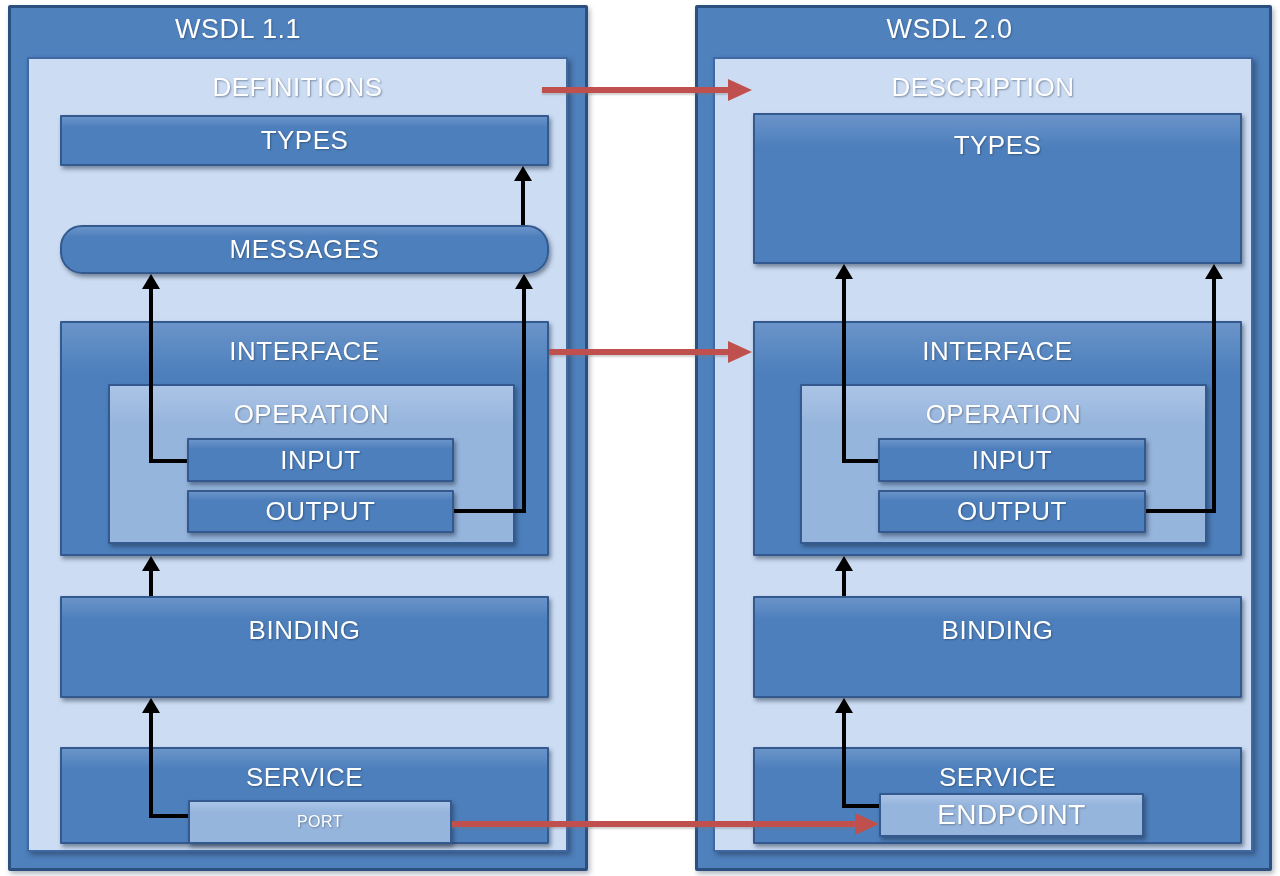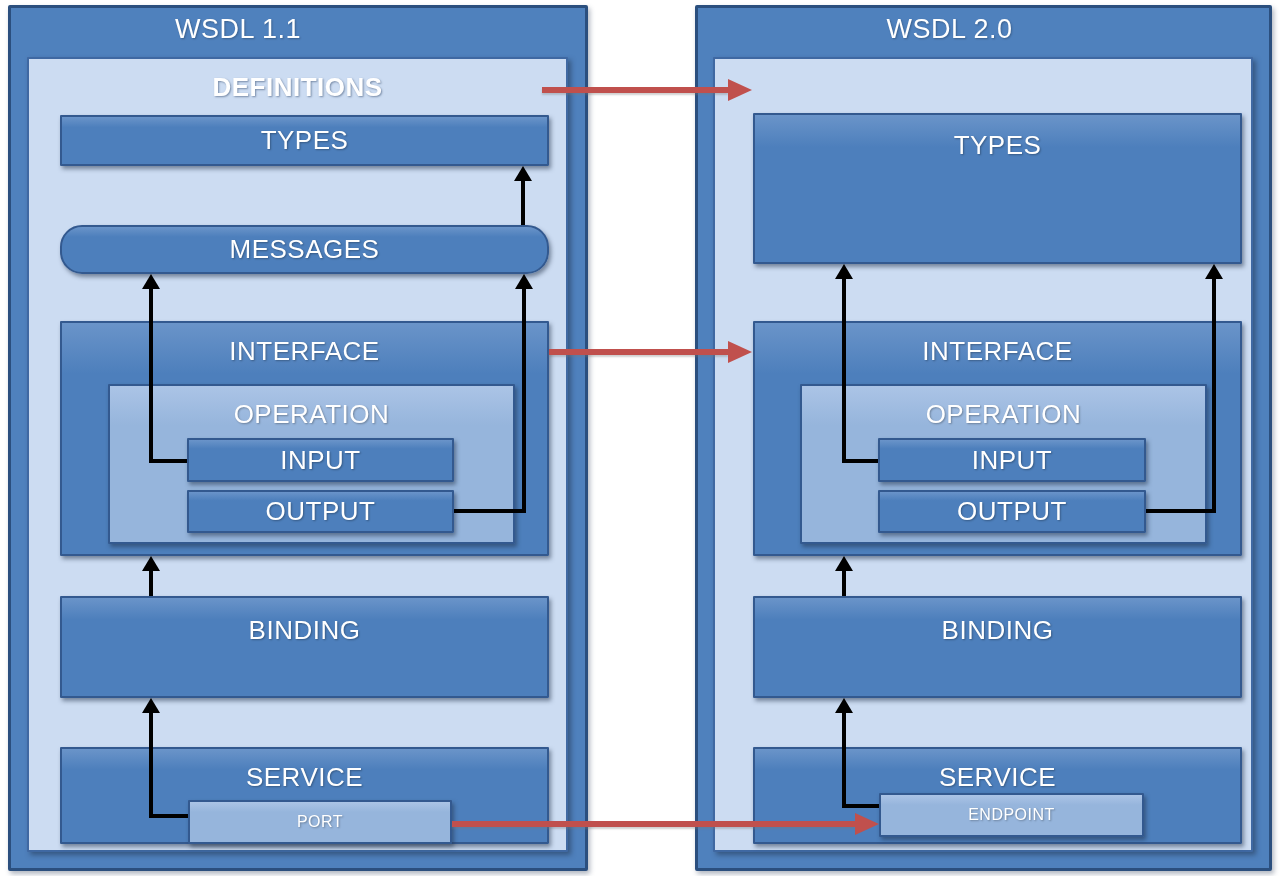--- a/index.html
+++ b/index.html
@@ -34,21 +34,20 @@
   .lightbox{
     position:absolute;background:var(--light-fill);
     border:2px solid var(--light-border);border-radius:1px;
     box-shadow:3px 3px 5px rgba(30,45,70,.5);
     box-sizing:border-box;
   }
   .container-label{
     position:absolute;text-align:center;color:var(--text);
     font-size:26px;letter-spacing:.5px;
     text-shadow:1px 1px 2px rgba(100,120,150,.8);
-    font-weight:bold;
   }
   .mbox{
     position:absolute;color:var(--text);
     background:linear-gradient(180deg,#6a94c9 0%,var(--mid-fill) 22%);
     border:2px solid var(--mid-border);border-radius:1px;
     box-shadow:2px 3px 4px rgba(30,45,70,.5);
     box-sizing:border-box;font-size:26px;letter-spacing:.5px;
     text-align:center;text-shadow:1px 1px 2px rgba(0,0,0,.3);
   }
   .sbox{
@@ -89,21 +88,21 @@
   #t20{left:661px;top:14px;width:577px;}
   #rdesc{left:713px;top:57px;width:540px;height:795px;}
   #rdesc-label{left:713px;top:72px;width:540px;}
   #r-types{left:753px;top:113px;width:489px;height:151px;padding-top:15px;}
   #r-interface{left:753px;top:321px;width:489px;height:235px;}
   #r-operation{left:800px;top:384px;width:407px;height:160px;}
   #r-input{left:878px;top:438px;width:268px;height:44px;}
   #r-output{left:878px;top:490px;width:268px;height:43px;}
   #r-binding{left:753px;top:596px;width:489px;height:102px;padding-top:17px;}
   #r-service{left:753px;top:747px;width:489px;height:97px;}
-  #r-endpoint{left:879px;top:793px;width:265px;height:44px;font-size:16px;}
+  #r-endpoint{left:879px;top:793px;width:265px;height:44px;font-size:28px;}
   
   #a1-h{left:514px;top:166px;}      #a1-v{left:521px;top:179px;width:4px;height:46px;}
   #a2-h{left:142px;top:274px;}      #a2-v{left:149px;top:287px;width:4px;height:176px;}
   #a2-e{left:149px;top:459px;width:38px;height:4px;}
   #a3-h{left:515px;top:274px;}      #a3-v{left:522px;top:287px;width:4px;height:226px;}
   #a3-e{left:454px;top:509px;width:72px;height:4px;}
   #a4-h{left:142px;top:556px;}      #a4-v{left:149px;top:569px;width:4px;height:27px;}
   #a5-h{left:142px;top:698px;}      #a5-v{left:149px;top:711px;width:4px;height:107px;}
   #a5-e{left:149px;top:814px;width:39px;height:4px;}
   
@@ -153,20 +152,21 @@
   <div class="mbox toplabel" id="l-service">
     <span>SERVICE</span>
   </div>
   <div class="mbox sbox vcenter" id="l-port">
     <span>PORT</span>
   </div>
 
   <div class="panel" id="p20"></div>
   <div class="panel-title" id="t20">WSDL 2.0</div>
   <div class="lightbox" id="rdesc"></div>
+  <div class="container-label" id="rdesc-label">DESCRIPTION</div>
 
   <div class="mbox" id="r-types">
     <span>TYPES</span>
   </div>
   <div class="mbox toplabel" id="r-interface">
     <span>INTERFACE</span>
   </div>
   <div class="mbox sbox toplabel" id="r-operation">
     <span>OPERATION</span>
   </div>

